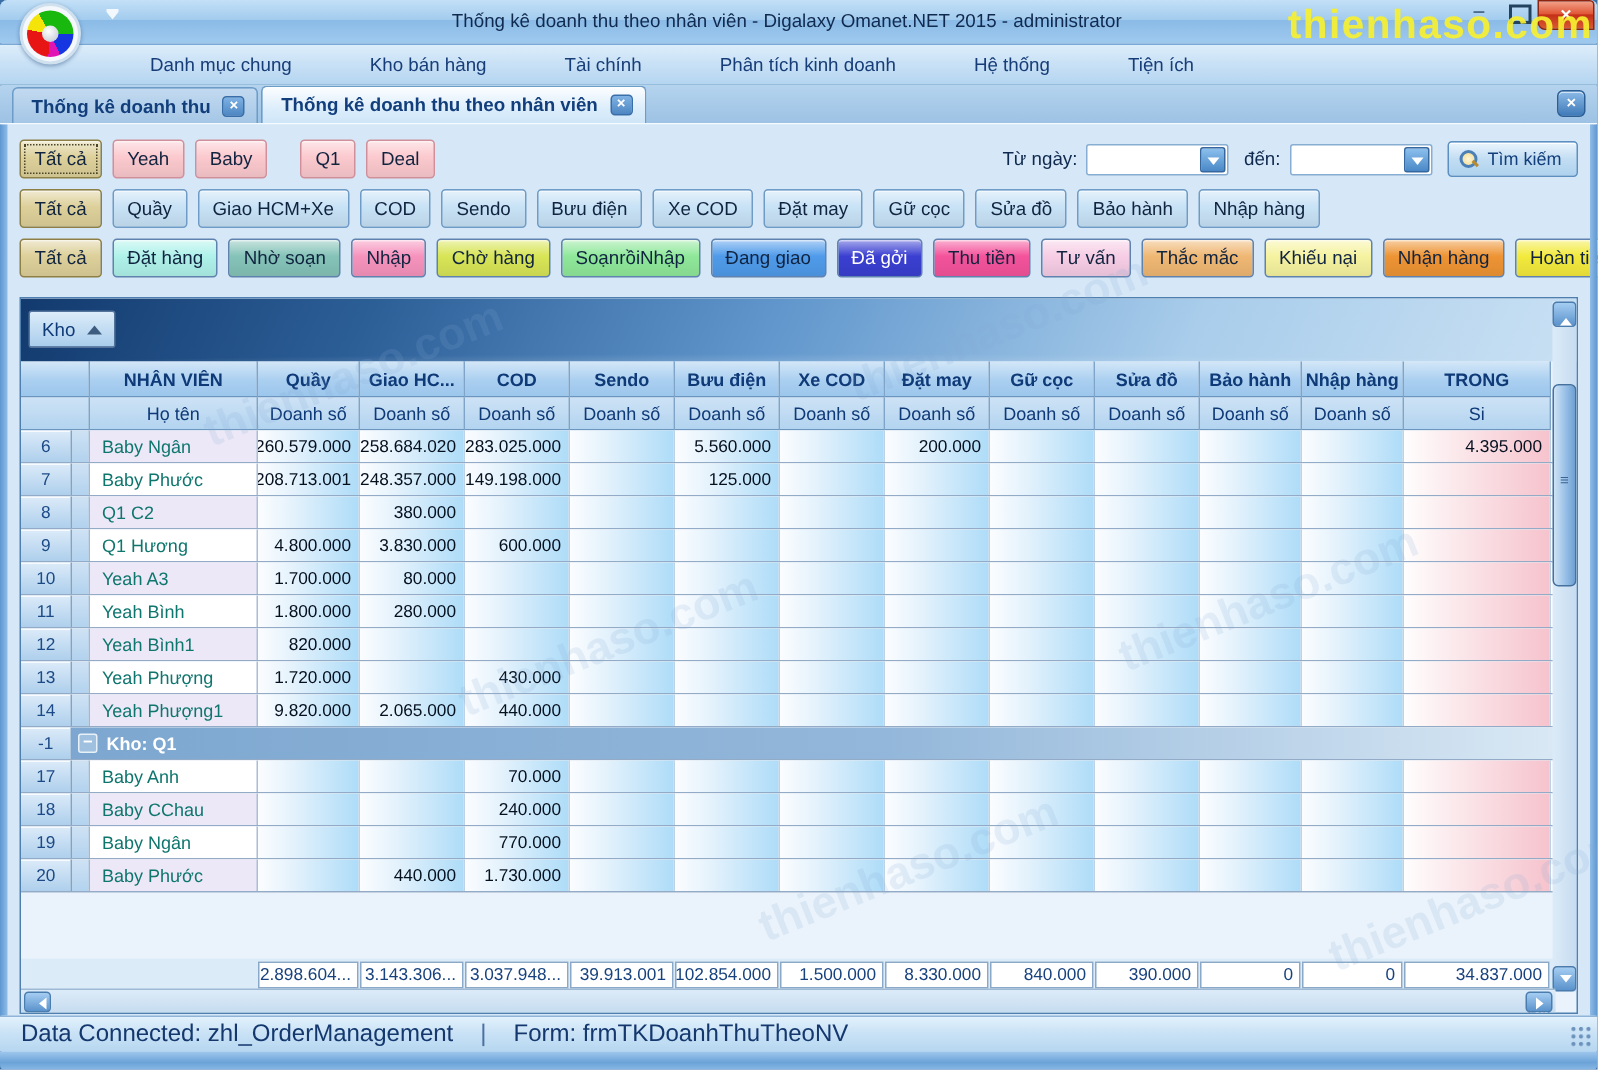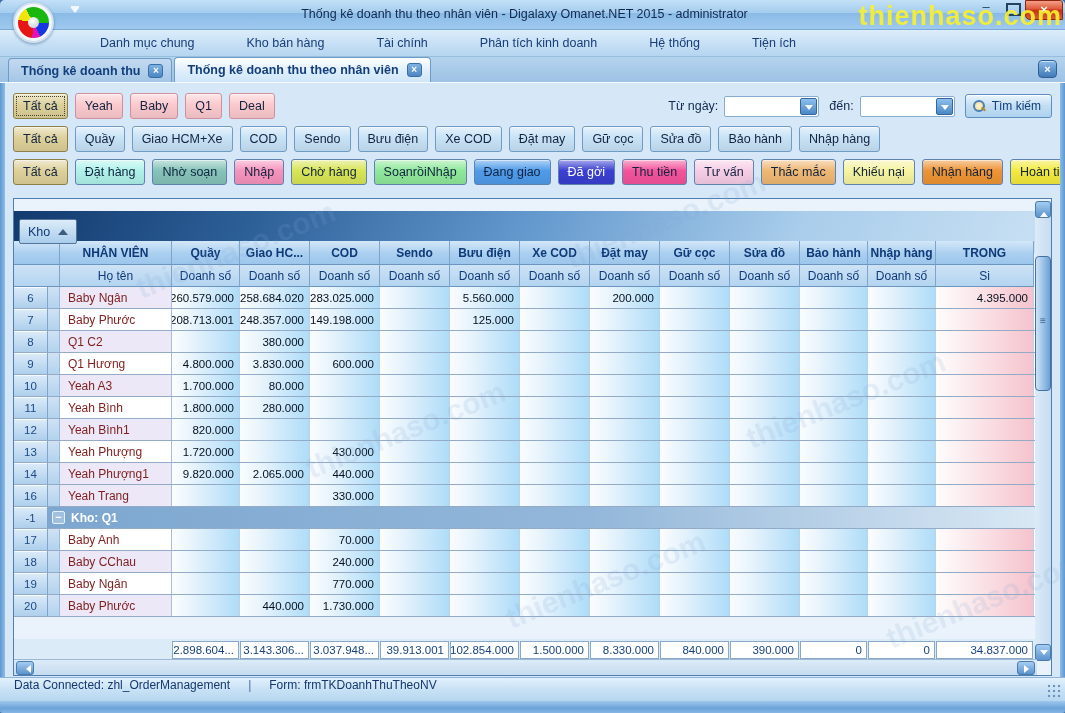--- a/index.html
+++ b/index.html
@@ -85,21 +85,21 @@
                 box-shadow:inset 0 1px 0 #fff; }
   .mag { position:relative; width:14px; height:14px; margin-right:6px; }
   .mag::before { content:""; position:absolute; left:1px; top:1px; width:8px; height:8px; border:2px solid #4a7fb8;
                  border-radius:50%; background:radial-gradient(circle,#fdf6d8,#f2d98a); }
   .mag::after { content:""; position:absolute; left:9px; top:9px; width:5px; height:2px; background:#b98a2e; transform:rotate(45deg); }
 
   
   .grid { position:absolute; left:13px; top:115px; width:1039px; height:478px; border:1px solid #4f7fae;
           background:#eaf3fb; overflow:hidden; }
   .group-panel { position:absolute; left:0; top:0; right:0; height:42px;
-                 background:linear-gradient(115deg,#123a6e 0%,#2c5e96 22%,#6096cc 48%,#a9cdeb 75%,#c9e0f3 100%);margin-top:12px; }
+                 background:linear-gradient(115deg,#123a6e 0%,#2c5e96 22%,#6096cc 48%,#a9cdeb 75%,#c9e0f3 100%); }
   .group-panel::after { content:""; position:absolute; left:0; top:20px; right:0; height:22px;
                  background:radial-gradient(120% 140% at 50% 160%, rgba(255,255,255,.45), rgba(255,255,255,0) 60%); }
   .kho-btn { position:absolute; left:5px; top:8px; height:25px; padding:0 8px; display:flex; align-items:center; z-index:2;
              background:linear-gradient(180deg,#dcecf9,#a9cdec); border:1px solid #55749c; border-radius:2px;
              color:#0f3a78; font-size:12.5px; }
   .sort-up { width:0; height:0; border:5px solid transparent; border-bottom:6px solid #3e5c80; margin-left:8px; margin-top:-5px; }
 
   .ghead, .gsub { position:absolute; left:0; display:flex; }
   .ghead { top:42px; height:24px; }
   .gsub  { top:66px; height:22px; }
@@ -107,21 +107,21 @@
            border-right:1px solid #7fa4c8; border-bottom:1px solid #6d96bf; overflow:hidden; white-space:nowrap;
            background:linear-gradient(180deg,#d3e7f8,#aacff0 55%,#9cc6ec); }
   .ghead .hcell { font-weight:bold; font-size:12px; }
   .gsub .hcell { font-size:12px; background:linear-gradient(180deg,#cde2f5,#b3d4f0); }
 
   .grid-rows { position:absolute; left:0; top:88px; width:1023px; height:352px; }
   .grow { display:flex; height:22px; border-bottom:1px solid #93abc6; background:#fff; }
   .rnum { width:34px; flex:0 0 34px; display:flex; align-items:center; justify-content:center; font-size:11.5px; color:#1c4a86;
           background:linear-gradient(180deg,#dcebf9,#aecfec); border-right:1px solid #7fa4c8; box-shadow:inset 0 1px 0 rgba(255,255,255,.8); }
   .gind { width:12px; flex:0 0 12px; background:linear-gradient(180deg,#cfe2f4,#b2d2ee); border-right:1px solid #9cb9d6; }
-  .cname { width:112px; flex:0 0 112px; display:flex; align-items:center; padding-left:8px; font-size:12px; color:#7f1d1d;
+  .cname { width:112px; flex:0 0 112px; display:flex; align-items:center; padding-left:8px; font-size:12px; color:#0f766e;
            background:#fff; border-right:1px solid #a9bed8; overflow:hidden; white-space:nowrap; }
   .cname.alt { background:#ece8f7; }
   .cval { display:flex; align-items:center; justify-content:flex-end; padding-right:5px; font-size:11.5px; color:#05101f;
           background:linear-gradient(90deg,#fbfdff 0%,#e4f2fc 35%,#aedcf8 100%);
           border-right:1px solid #bcd2e6; overflow:hidden; white-space:nowrap; }
   .cval.si { background:linear-gradient(90deg,#fffdfd 0%,#fbe9ec 35%,#f6c3cd 100%); }
   .gbar { flex:1; display:flex; align-items:center; padding-left:4px;
           background:linear-gradient(90deg,#7da7d0 0%,#93b7da 55%,#d9e8f4 100%); color:#fff; font-size:12px; font-weight:bold; }
   .gicon { width:13px; height:13px; margin-right:6px; border:1px solid #e8f1f8; border-radius:2px; background:#9fc0de;
            color:#fff; font-size:11px; line-height:11px; text-align:center; font-weight:bold; }
@@ -147,22 +147,22 @@
   .hbtn { width:18px; height:14px; margin-left:2px; border-radius:3px; border:1px solid #4a7cae; position:relative;
           background:linear-gradient(180deg,#a5cdf2,#5b93cc); }
   .hbtn.left::after { content:""; position:absolute; left:5px; top:3px; border:4px solid transparent; border-right:5px solid #fff; }
   .hbtn.grip::after { content:""; position:absolute; left:4px; top:3px; width:8px; height:8px;
           background:linear-gradient(90deg,#fff 2px,transparent 2px); background-size:3px 8px; }
   .hbtn.right { position:absolute; right:2px; } .hbtn.right::after { content:""; position:absolute; left:6px; top:3px; border:4px solid transparent; border-left:5px solid #fff; }
 
   
   .statusbar { position:absolute; left:0; top:677px; width:1065px; height:24px;
                background:linear-gradient(180deg,#e2f1fc 0%,#c8e1f5 50%,#b6d7f0 100%);
-               border-top:1px solid #8fb4d8; display:flex; padding-left:14px;
-               color:#14386e; font-size:12px; }
+               border-top:1px solid #8fb4d8; display:flex; align-items:center; padding-left:14px;
+               color:#14386e; font-size:16px; }
   .statusbar .sep { margin:0 18px; color:#4a6fa0; }
   .grip { position:absolute; right:4px; top:6px; width:14px; height:14px;
           background:radial-gradient(circle at 2px 2px,#6d93bd 1.2px,transparent 1.6px);
           background-size:5px 5px; }
   .bottomstrip { position:absolute; left:0; top:701px; width:1065px; height:12px; border-radius:0 0 3px 3px;
                  background:linear-gradient(180deg,#9fc7ed,#6ba3d8 60%,#86b6e4); }
 </style>
 </head>
 <body>
 
@@ -208,21 +208,21 @@
 
   <div class="content">
     <div class="edge l"></div>
     <div class="edge r"></div>
 
     <div class="frow frow1">
       <div id="frow1" style="display:flex;">
           <div class="fbtn sel" style="background: linear-gradient(rgba(255, 255, 255, 0.55), rgba(255, 255, 255, 0) 45%, rgba(0, 0, 0, 0.07)), linear-gradient(rgb(221, 208, 154), rgb(221, 208, 154));">Tất cả</div>
           <div class="fbtn" style="background: linear-gradient(rgba(255, 255, 255, 0.55), rgba(255, 255, 255, 0) 45%, rgba(0, 0, 0, 0.07)), linear-gradient(rgb(251, 201, 206), rgb(251, 201, 206));">Yeah</div>
           <div class="fbtn" style="background: linear-gradient(rgba(255, 255, 255, 0.55), rgba(255, 255, 255, 0) 45%, rgba(0, 0, 0, 0.07)), linear-gradient(rgb(251, 201, 206), rgb(251, 201, 206));">Baby</div>
-          <div class="fbtn" style="background: linear-gradient(rgba(255, 255, 255, 0.55), rgba(255, 255, 255, 0) 45%, rgba(0, 0, 0, 0.07)), linear-gradient(rgb(251, 201, 206), rgb(251, 201, 206));">Q1</div>
+          <div class="fbtn" style="background: linear-gradient(rgba(255, 255, 255, 0.55), rgba(255, 255, 255, 0) 45%, rgba(0, 0, 0, 0.07)), linear-gradient(rgb(251, 201, 206), rgb(251, 201, 206)); margin-left: 15px;">Q1</div>
           <div class="fbtn" style="background: linear-gradient(rgba(255, 255, 255, 0.55), rgba(255, 255, 255, 0) 45%, rgba(0, 0, 0, 0.07)), linear-gradient(rgb(251, 201, 206), rgb(251, 201, 206));">Deal</div>
         </div>
       <div class="date-area">
         <span class="date-label">Từ ngày:</span>
         <div class="combo">
             <div class="dd"></div>
           </div>
         <span class="date-label">đến:</span>
         <div class="combo">
             <div class="dd"></div>
@@ -454,37 +454,20 @@
             <div class="cval" style="width: 70px; flex: 0 0 70px;"></div>
             <div class="cval" style="width: 70px; flex: 0 0 70px;"></div>
             <div class="cval" style="width: 70px; flex: 0 0 70px;"></div>
             <div class="cval" style="width: 70px; flex: 0 0 70px;"></div>
             <div class="cval" style="width: 70px; flex: 0 0 70px;"></div>
             <div class="cval" style="width: 70px; flex: 0 0 70px;"></div>
             <div class="cval" style="width: 68px; flex: 0 0 68px;"></div>
             <div class="cval" style="width: 68px; flex: 0 0 68px;"></div>
             <div class="cval si" style="width: 98px; flex: 0 0 98px;"></div>
           </div>
-          <div class="grow">
-            <div class="rnum">16</div>
-            <div class="gind"></div>
-            <div class="cname alt">Yeah Trang</div>
-            <div class="cval" style="width: 68px; flex: 0 0 68px;"></div>
-            <div class="cval" style="width: 70px; flex: 0 0 70px;"></div>
-            <div class="cval" style="width: 70px; flex: 0 0 70px;">330.000</div>
-            <div class="cval" style="width: 70px; flex: 0 0 70px;"></div>
-            <div class="cval" style="width: 70px; flex: 0 0 70px;"></div>
-            <div class="cval" style="width: 70px; flex: 0 0 70px;"></div>
-            <div class="cval" style="width: 70px; flex: 0 0 70px;"></div>
-            <div class="cval" style="width: 70px; flex: 0 0 70px;"></div>
-            <div class="cval" style="width: 70px; flex: 0 0 70px;"></div>
-            <div class="cval" style="width: 68px; flex: 0 0 68px;"></div>
-            <div class="cval" style="width: 68px; flex: 0 0 68px;"></div>
-            <div class="cval si" style="width: 98px; flex: 0 0 98px;"></div>
-          </div>
           <div class="grow group">
             <div class="rnum">-1</div>
             <div class="gbar">
               <div class="gicon">−</div>
               <div class="" style="display: inline;">Kho: Q1</div>
             </div>
           </div>
           <div class="grow">
             <div class="rnum">17</div>
             <div class="gind"></div>

